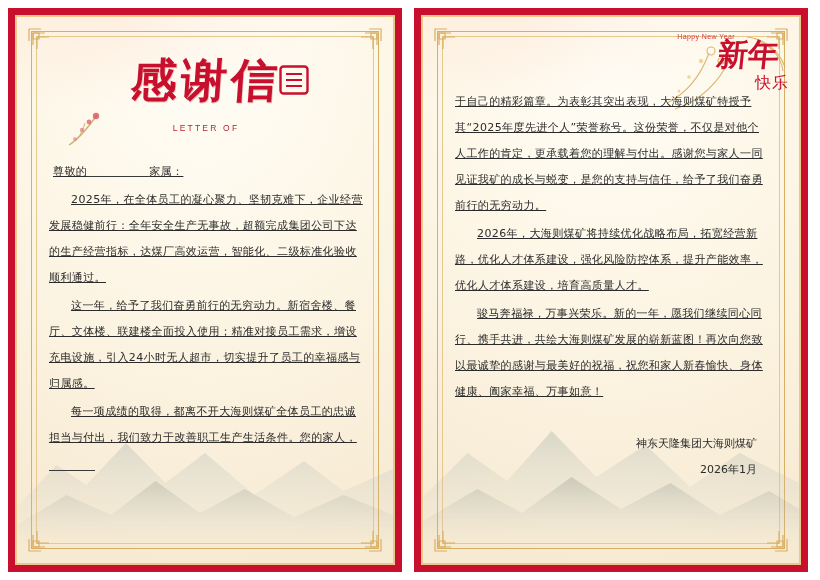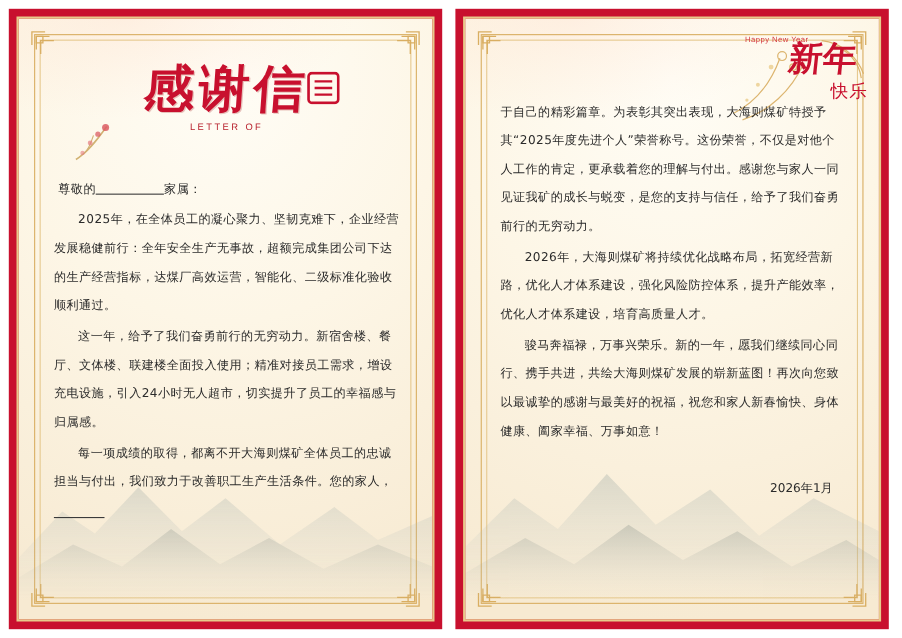--- a/index.html
+++ b/index.html
@@ -106,21 +106,21 @@
     font-weight: 700;
     font-size: 46px;
     letter-spacing: 4px;
     color: #c8102e;
     line-height: 1;
     margin-top: 14px;
     text-shadow: 1px 1px 0 rgba(160,20,20,.25);
     transform: skewX(-4deg);
   }
   .title-en {
-    margin-top: 7px;
+    margin-top: 20px;
     font-size: 8.5px;
     letter-spacing: 2.2px;
     color: #b8232f;
     font-family: "Liberation Sans", sans-serif;
   }
   .title-en div + div { margin-top: 1px; }
   .seal {
     position: absolute;
     right: 54px;
     top: 22px;
@@ -140,20 +140,21 @@
 
   
   .body-text {
     position: relative;
     margin-top: 8px;
     font-family: "DejaVu Sans", "Liberation Sans", sans-serif;
     font-size: 11px;
     line-height: 26px;
     color: #2b2b2b;
     letter-spacing: .4px;
+    text-decoration: underline;
   }
   .body-text p { margin: 0 0 2px 0; }
   .indent { text-indent: 22px; }
   .salutation { text-indent: 4px; }
   .blank {
     display: inline-block;
     min-width: 62px;
     border-bottom: 1px solid #3a3a3a;
     height: 14px;
     vertical-align: -2px;
@@ -406,19 +407,20 @@
       <div class="ny-small">快乐</div>
 
       <div class="content">
         <div class="body-text right-body">
           <p>于自己的精彩篇章。为表彰其突出表现，大海则煤矿特授予其“2025年度先进个人”荣誉称号。这份荣誉，不仅是对他个人工作的肯定，更承载着您的理解与付出。感谢您与家人一同见证我矿的成长与蜕变，是您的支持与信任，给予了我们奋勇前行的无穷动力。</p>
           <p class="indent">2026年，大海则煤矿将持续优化战略布局，拓宽经营新路，优化人才体系建设，强化风险防控体系，提升产能效率，优化人才体系建设，培育高质量人才。</p>
           <p class="indent">骏马奔福禄，万事兴荣乐。新的一年，愿我们继续同心同行、携手共进，共绘大海则煤矿发展的崭新蓝图！再次向您致以最诚挚的感谢与最美好的祝福，祝您和家人新春愉快、身体健康、阖家幸福、万事如意！</p>
         </div>
 
         <div class="sign-block">
+          <div>神东天隆集团大海则煤矿</div>
           <div>2026年1月</div>
         </div>
       </div>
     </div>
   </div>
 
 </div>
 
 </body></html>

